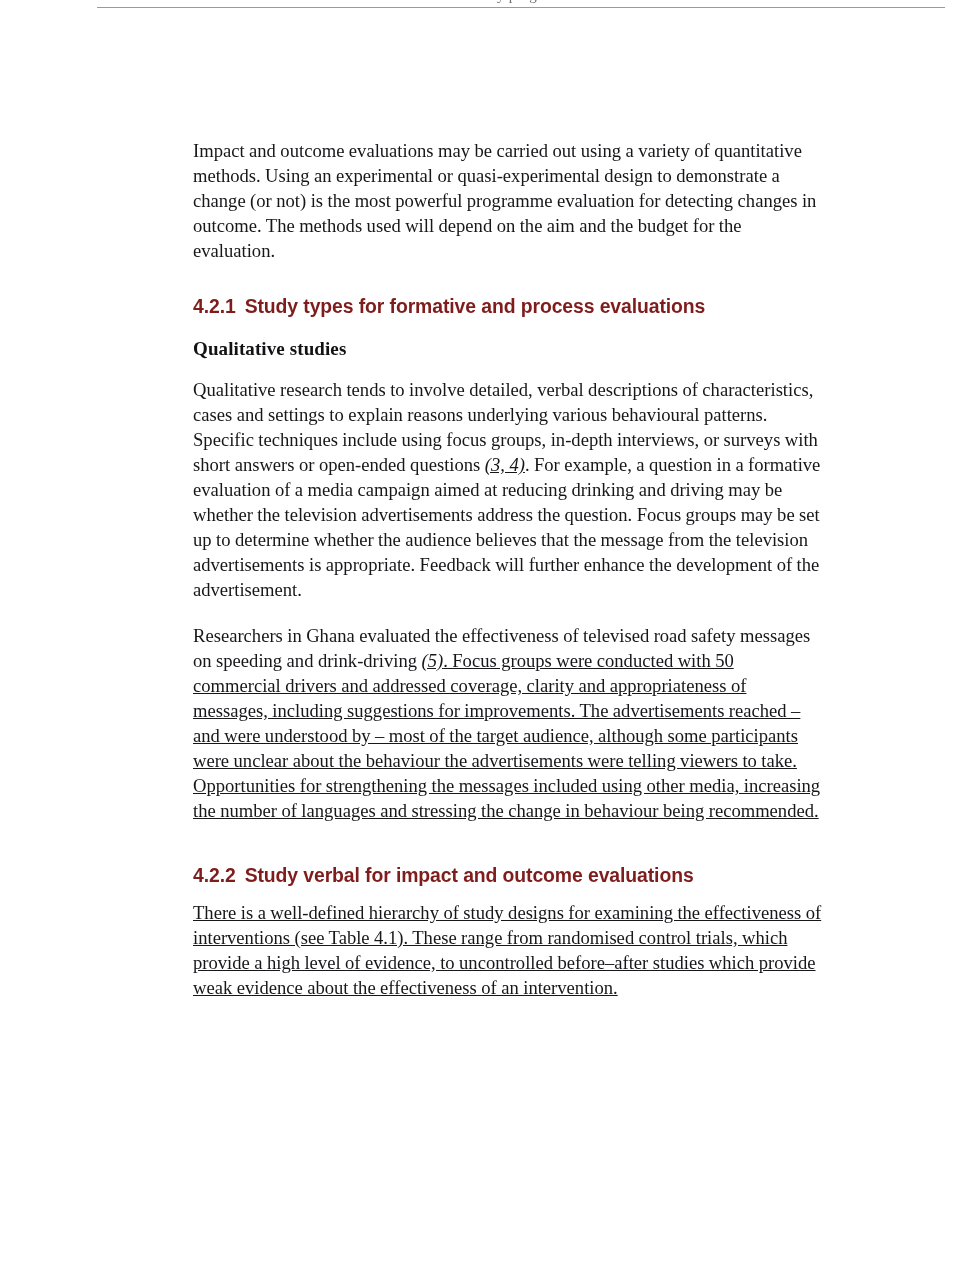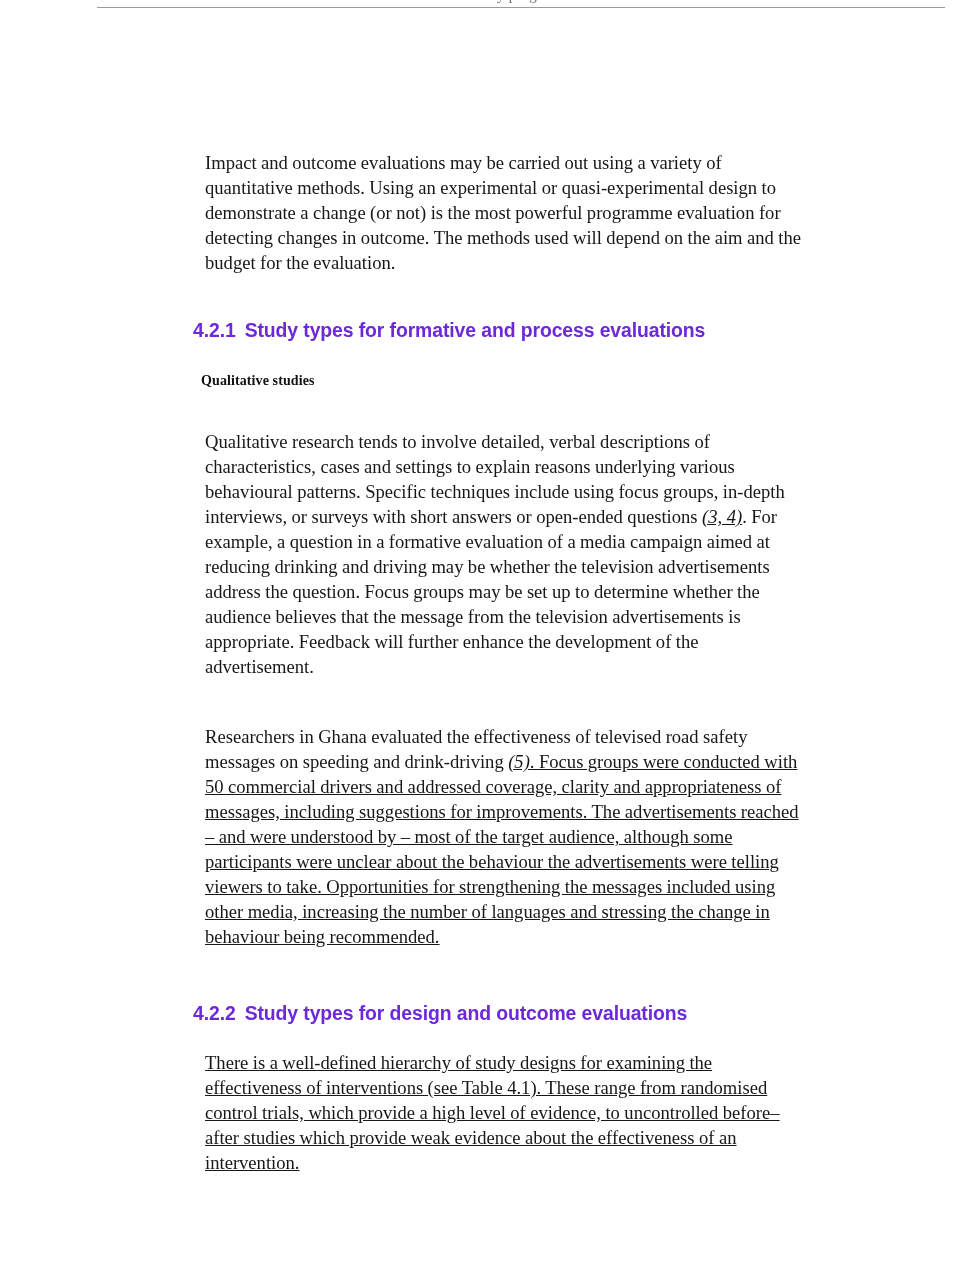--- a/index.html
+++ b/index.html
@@ -56,21 +56,21 @@
 
   
   .column {
     position: absolute;
     left: 193px;
     top: 138px;
     width: 630px;
   }
 
   p.body-text {
-    margin: 12px;
+    margin: 0;
     font-family: "Liberation Serif", serif;
     font-size: 18.6px;
     line-height: 25.0px;
     color: #17171a;
     text-align: left;
     hyphens: none;
     word-spacing: -0.2px;
   }
 
   .cite {
@@ -88,32 +88,32 @@
   .gap-after-sub { height: 16px; }
   .gap-before-h3b { height: 40px; }
   .gap-after-h3b { height: 13px; }
 
   h3.section-heading {
     margin: 0;
     font-family: "Liberation Sans", sans-serif;
     font-weight: bold;
     font-size: 19.4px;
     line-height: 24px;
-    color: #6d28d9;
+    color: #7f1d1d;
     letter-spacing: -0.1px;
   }
   h3.section-heading .num {
     margin-right: 9px;
   }
 
   h4.sub-heading {
-    margin: 8px;
+    margin: 0;
     font-family: "Liberation Serif", serif;
     font-weight: bold;
-    font-size: 14px;
+    font-size: 19px;
     line-height: 24px;
     color: #121215;
     letter-spacing: .1px;
   }
 </style>
 </head>
 <body>
 
 <div class="page">
 
@@ -140,21 +140,21 @@
 
     <p class="body-text"><span>Qualitative research tends to involve detailed, verbal descriptions of characteristics, cases and settings to explain reasons underlying various behavioural patterns. Specific techniques include using focus groups, in-depth interviews, or surveys with short answers or open-ended questions </span><span class="cite oldstyle">(3, 4)</span><span>. For example, a question in a formative evaluation of a media campaign aimed at reducing drinking and driving may be whether the television advertisements address the question. Focus groups may be set up to determine whether the audience believes that the message from the television advertisements is appropriate. Feedback will further enhance the development of the advertisement.</span></p>
 
     <div class="gap-para"></div>
 
     <p class="body-text"><span>Researchers in Ghana evaluated the effectiveness of televised road safety messages on speeding and drink-driving </span><span class="cite oldstyle">(5)</span><span class="oldstyle">. Focus groups were conducted with 50 commercial drivers and addressed coverage, clarity and appropriateness of messages, including suggestions for improvements. The advertisements reached – and were understood by – most of the target audience, although some participants were unclear about the behaviour the advertisements were telling viewers to take. Opportunities for strengthening the messages included using other media, increasing the number of languages and stressing the change in behaviour being recommended.</span></p>
 
     <div class="gap-before-h3b"></div>
 
     <h3 class="section-heading">
-      <span class="num">4.2.2</span><span>Study types for design and outcome evaluations</span>
+      <span class="num">4.2.2</span><span>Study verbal for impact and outcome evaluations</span>
     </h3>
 
     <div class="gap-after-h3b"></div>
 
     <p class="body-text oldstyle">There is a well-defined hierarchy of study designs for examining the effectiveness of interventions (see Table 4.1). These range from randomised control trials, which provide a high level of evidence, to uncontrolled before–after studies which provide weak evidence about the effectiveness of an intervention.</p>
 
   </div>
 </div>
 
 </body></html>

